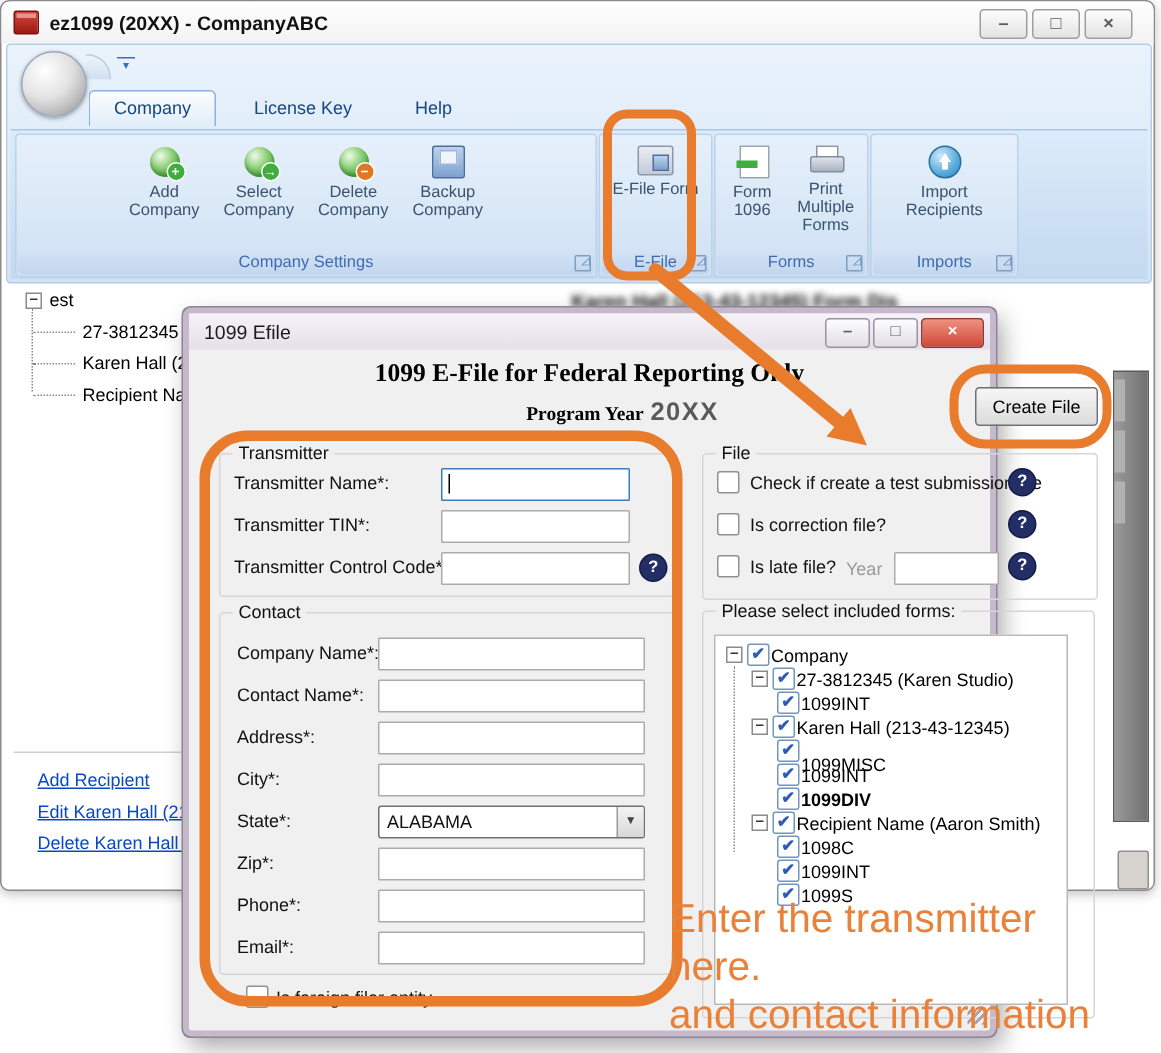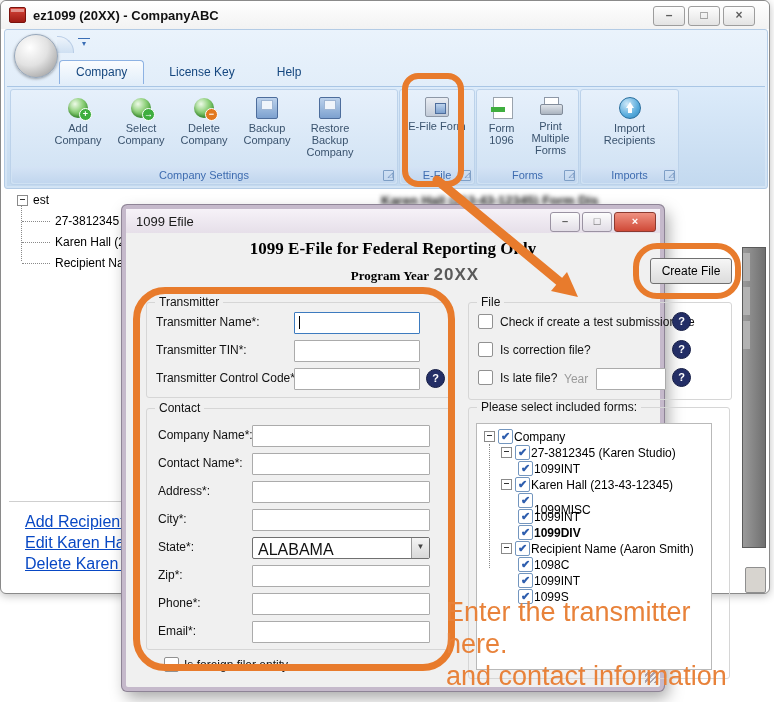--- a/index.html
+++ b/index.html
@@ -65,21 +65,21 @@
         background:radial-gradient(circle at 35% 30%,#cfe9f9,#58abdc 60%,#2f86bd);border:1px solid #2a6f9e;}
   .ic-import::before{content:"";position:absolute;left:6px;top:4px;border-left:4px solid transparent;
         border-right:4px solid transparent;border-bottom:6px solid #fff;}
   .ic-import::after{content:"";position:absolute;left:8px;top:9px;width:4px;height:6px;background:#fff;}
   
   .titem,.troot{position:absolute;font-size:12px;color:#000;white-space:nowrap;}
   .exp{position:absolute;width:9px;height:9px;background:#fff;border:1px solid #8a8a8a;}
   .exp::after{content:"";position:absolute;left:2px;top:3px;width:5px;height:1px;background:#333;}
   .dotv{position:absolute;border-left:1px dotted #8a8a8a;width:0;}
   .doth{position:absolute;border-top:1px dotted #8a8a8a;height:0;}
-  .link{position:absolute;font-size:16px;color:#0848c4;text-decoration:underline;white-space:nowrap;}
+  .link{position:absolute;font-size:12px;color:#0848c4;text-decoration:underline;white-space:nowrap;}
   .hline{position:absolute;height:1px;background:#cfcfcf;}
   .blurtxt{position:absolute;font-size:13px;font-weight:bold;color:#101010;filter:blur(2.2px);white-space:nowrap;}
   .dkpanel{position:absolute;left:741px;top:246px;width:22px;height:299px;border:1px solid #5a5a5a;
            background:linear-gradient(90deg,#9a9a9a,#707070);}
   .dkseg{position:absolute;left:742px;width:7px;height:28px;background:#b2b2b2;}
   .smallbtn{position:absolute;left:744px;top:566px;width:19px;height:24px;background:#d7d4cf;
             border:1px solid #8f8f8f;border-radius:2px;}
   
   .dlg{position:absolute;left:126px;top:209px;width:534px;height:478px;background:#f0f0f0;
        box-shadow:0 0 0 4px #c5b9cb,0 0 0 5px #8e8496,4px 7px 16px 4px rgba(0,0,0,.35);border-radius:2px;}
@@ -96,21 +96,21 @@
   .pyear .pv{font-weight:bold;font-size:17px;color:#5a5a5a;letter-spacing:1px;}
   .btn{position:absolute;border:1px solid #707070;border-radius:3px;background:linear-gradient(#f6f6f6,#dcdcdc);
        font-size:12px;color:#000;text-align:center;}
   .gbox{position:absolute;border:1px solid #d6d6d6;border-radius:3px;}
   .leg{position:absolute;top:-8px;left:8px;background:#f0f0f0;padding:0 4px;font-size:12px;color:#111;white-space:nowrap;}
   .flabel{position:absolute;font-size:12px;color:#111;white-space:nowrap;}
   .tbox{position:absolute;width:124px;height:20px;background:#fff;border:1px solid #ababab;border-radius:1px;}
   .tbox.focus{border-color:#3d7bbf;}
   .caret{position:absolute;left:4px;top:3px;width:1px;height:13px;background:#000;}
   .combo{position:absolute;height:20px;background:#fff;border:1px solid #707070;border-radius:2px;}
-  .combo .cv{position:absolute;left:5px;top:3px;font-size:16px;color:#111;}
+  .combo .cv{position:absolute;left:5px;top:3px;font-size:12px;color:#111;}
   .combo .ca{position:absolute;right:0;top:0;bottom:0;width:17px;background:linear-gradient(#f4f4f4,#d8d8d8);
              border-left:1px solid #9a9a9a;color:#444;font-size:8px;text-align:center;line-height:18px;}
   .cb{position:absolute;width:13px;height:13px;background:#fff;border:1px solid #919191;border-radius:2px;}
   .cb.checked{border-color:#7396bf;color:#2e5eae;font-size:11px;line-height:12px;font-weight:bold;text-align:center;}
   .helpdot{position:absolute;width:17px;height:17px;border-radius:50%;background:#232e66;border:1px solid #141c44;
            color:#fff;font-size:11px;font-weight:bold;text-align:center;line-height:17px;}
   .whitebox{position:absolute;background:#fff;border:1px solid #b9b9b9;}
   .ftrow{position:absolute;font-size:12px;color:#000;white-space:nowrap;}
   .grip{position:absolute;right:4px;bottom:4px;width:11px;height:11px;
         background:repeating-linear-gradient(135deg,transparent 0 2px,#a9a2ae 2px 4px);}
@@ -162,24 +162,20 @@
               </div>
             <div class="rbtn">
               <div class="ic ic-globe">
                   <span class="badge delete">−</span>
                 </div>
               <div>Delete Company</div>
               </div>
             <div class="rbtn">
               <div class="ic ic-floppy"></div>
               <div>Backup Company</div>
-              </div>
-            <div class="rbtn">
-              <div class="ic ic-floppy"></div>
-              <div>Restore Backup Company</div>
               </div>
           </div>
           <div class="gcaption">Company Settings</div>
           <div class="launch">◿</div>
         </div>
         <div class="rgroup" style="left:392px;width:74px;">
           <div class="gbtns">
             <div class="rbtn">
               <div class="ic ic-efile"></div>
               <div>E-File Form</div>

